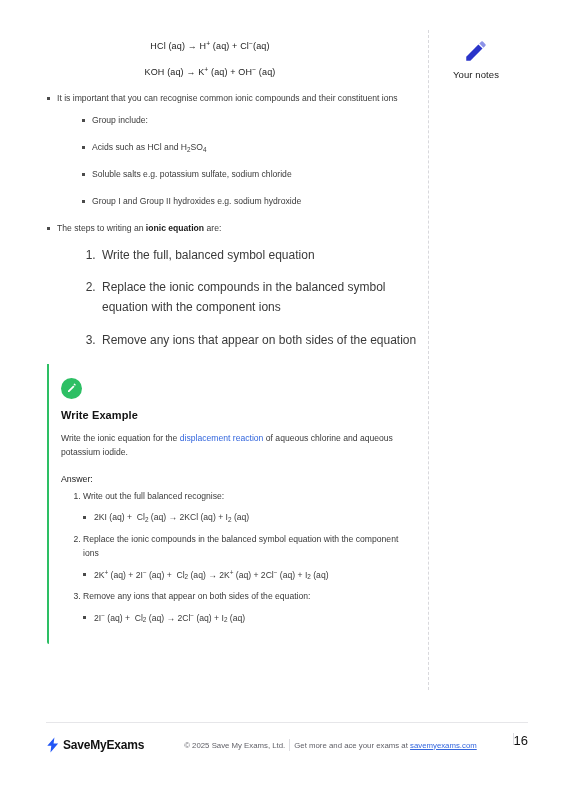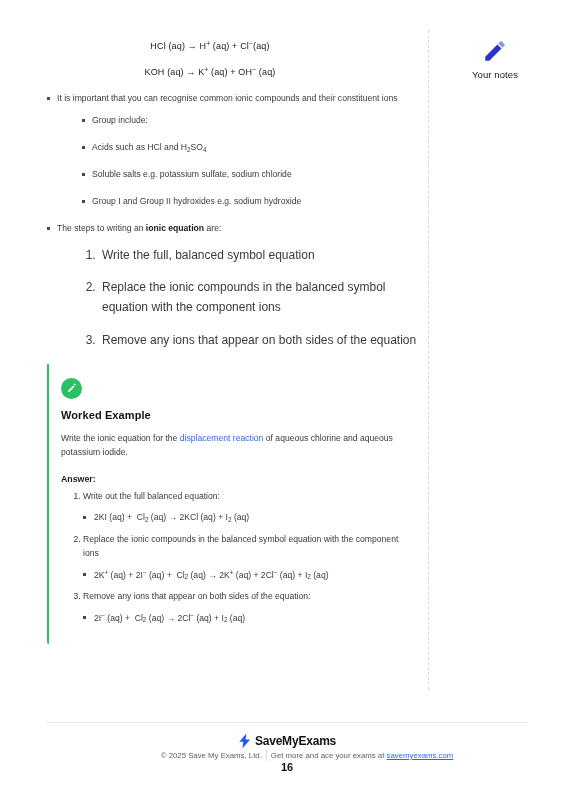--- a/index.html
+++ b/index.html
@@ -30,21 +30,21 @@
     left: 428px;
     top: 30px;
     width: 0;
     height: 660px;
     border-left: 1px dashed #d8d8dc;
   }
 
   
   .notes-col {
     position: absolute;
-    left: 440px;
+    left: 421px;
     top: 38px;
     width: 110px;
     text-align: center;
   }
   .notes-icon {
     display: block;
     margin: 0 auto 5px auto;
     width: 26px;
     height: 26px;
   }
@@ -178,21 +178,21 @@
     font-size: 8.6px;
     line-height: 1.62;
     color: #3a3a3a;
     margin: 0;
   }
   .link {
     color: #3366dd;
   }
   .answer-label {
     font-size: 8.8px;
-    font-weight: bold;
+    font-weight: normal;
     color: #1b1b1b;
     margin: 14px 0 6px 0;
   }
   ol.answer-steps {
     margin: 0;
     padding: 0 0 0 22px;
     list-style: decimal;
   }
   ol.answer-steps > li {
     font-size: 8.6px;
@@ -231,22 +231,20 @@
     height: 1px;
     background: #e6e6e9;
   }
   .footer {
     position: absolute;
     left: 46px;
     right: 38px;
     top: 733px;
     height: 24px;
     display: flex;
-    align-items: center;
-    flex-direction: column;
   }
   .brand {
     display: flex;
     align-items: center;
     gap: 3px;
   }
   .brand-name {
     font-size: 12px;
     font-weight: bold;
     color: #121212;
@@ -264,22 +262,22 @@
   .vsep {
     width: 1px;
     height: 12px;
     background: #dcdce0;
   }
   .footer-link {
     color: #3366dd;
     text-decoration: underline;
   }
   .page-num {
-    font-size: 11px;
-    font-weight: bold;
+    font-size: 13px;
+    font-weight: normal;
     color: #121212;
   }
 </style>
 </head>
 <body>
 
 <div class="page">
 
   <div class="divider"></div>
 
@@ -318,27 +316,27 @@
       </li>
     </ul>
 
     <div class="callout green" style="margin-top:12px;">
       <div class="bar"></div>
       <div class="badge green">
         <svg viewBox="0 0 24 24" width="12" height="12">
           <path d="M4 17.5V20h2.5L17 9.5 14.5 7 4 17.5zM19.2 6.3a1 1 0 0 0 0-1.4l-1.6-1.6a1 1 0 0 0-1.4 0l-1.3 1.3 3 3 1.3-1.3z" fill="#ffffff"></path>
         </svg>
       </div>
-      <div class="callout-title">Worked Example</div>
+      <div class="callout-title">Write Example</div>
       <p class="callout-body"><span>Write the ionic equation for the </span><span class="link">displacement reaction</span><span> of aqueous chlorine and aqueous potassium iodide.</span></p>
 
       <div class="answer-label">Answer:</div>
 
       <ol class="answer-steps">
-        <li>Write out the full balanced equation:</li>
+        <li>Write out the full balanced recognise:</li>
       </ol>
       <ul class="answer-eq">
         <li>2KI (aq) +&nbsp; Cl<span class="sub">2</span> (aq) → 2KCl (aq) + I<span class="sub">2</span> (aq)</li>
       </ul>
       <ol class="answer-steps" start="2">
         <li>Replace the ionic compounds in the balanced symbol equation with the component ions</li>
       </ol>
       <ul class="answer-eq">
         <li>2K<span class="sup">+</span> (aq) + 2I<span class="sup">−</span> (aq) +&nbsp; Cl<span class="sub">2</span> (aq) → 2K<span class="sup">+</span> (aq) + 2Cl<span class="sup">−</span> (aq) + I<span class="sub">2</span> (aq)</li>
       </ul>

